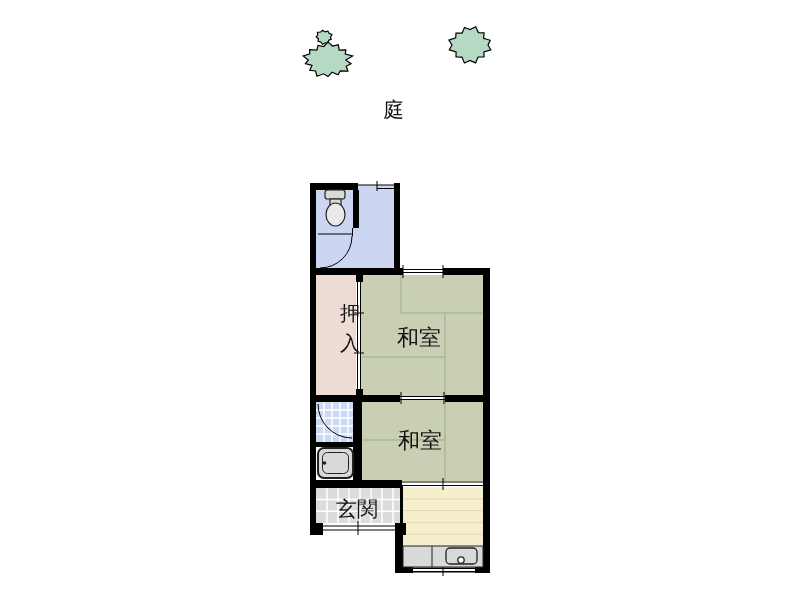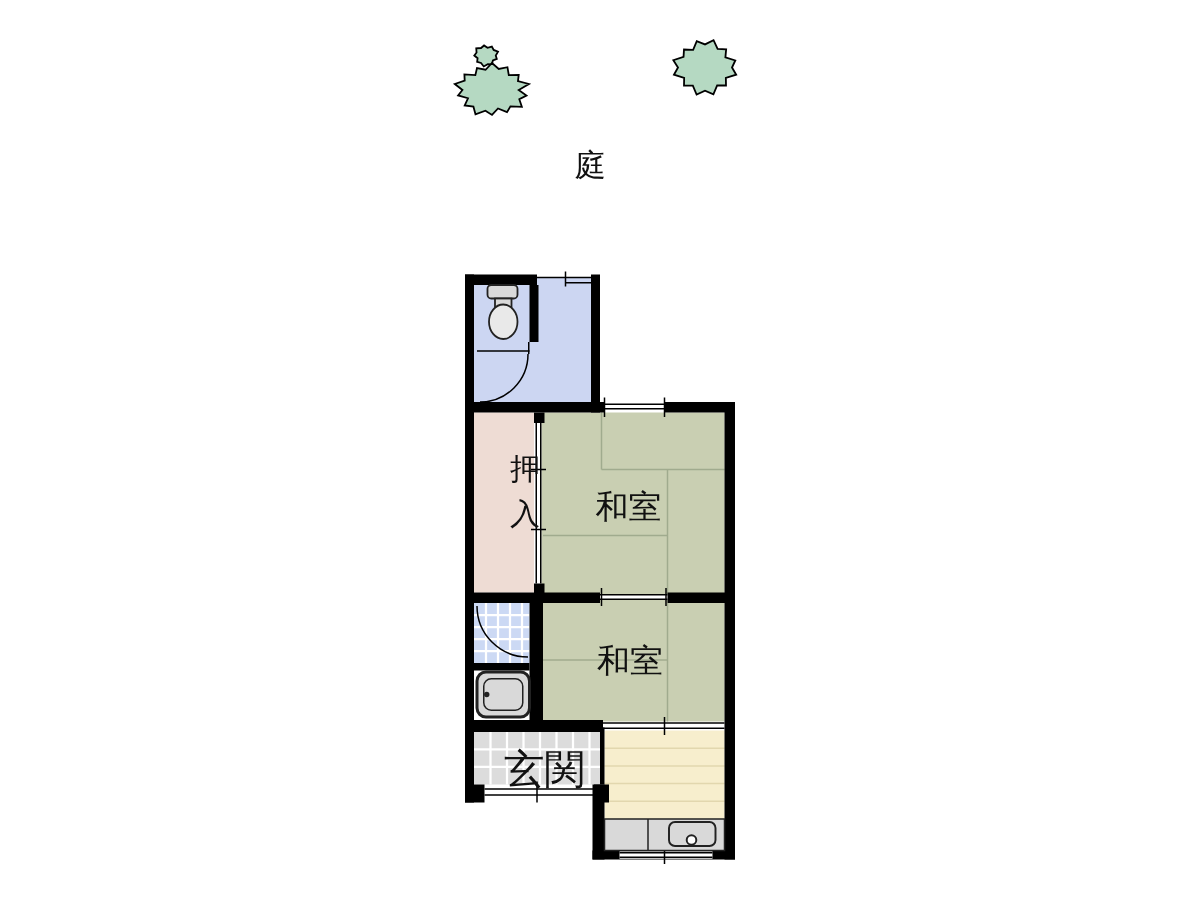--- a/index.html
+++ b/index.html
@@ -187,15 +187,15 @@
 </svg>
 
 <div class="room-label" style="left:383px;top:96px;font-size:21px;">庭</div>
 
 <div class="room-label vert-label" style="left:326px;top:298px;width:22px;font-size:20px;line-height:1.5;">押入</div>
 
 <div class="room-label" style="left:397px;top:323px;font-size:22px;">和室</div>
 
 <div class="room-label" style="left:398px;top:426px;font-size:22px;">和室</div>
 
-<div class="room-label" style="left:336px;top:495px;font-size:27px;">玄関</div>
+<div class="room-label" style="left:336px;top:495px;font-size:21px;">玄関</div>
 
 </div>
 
 </body></html>

